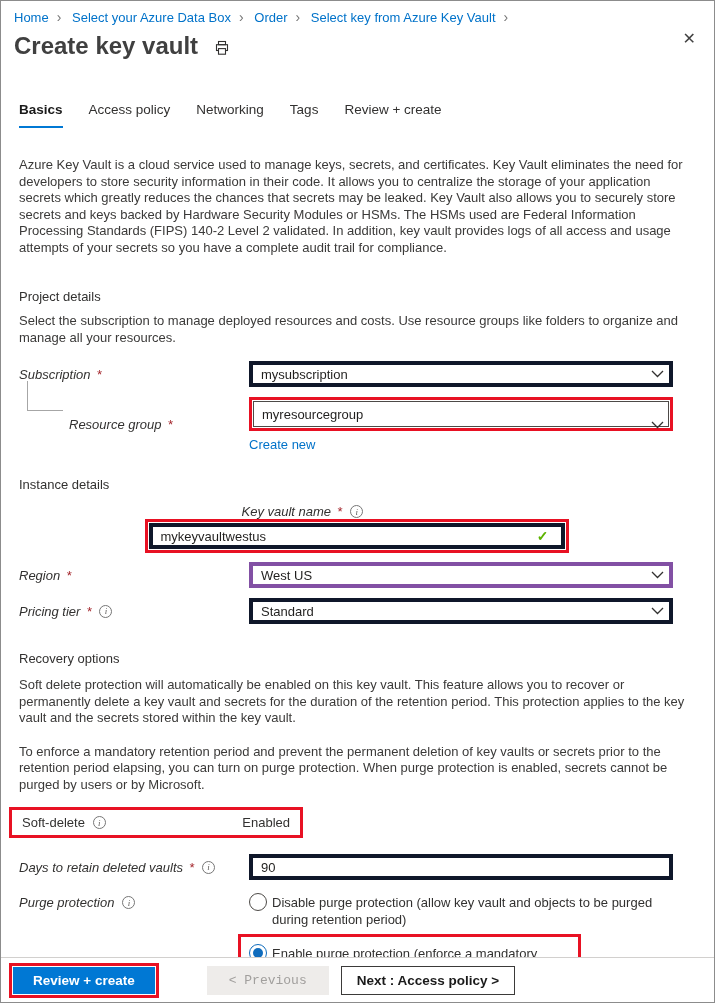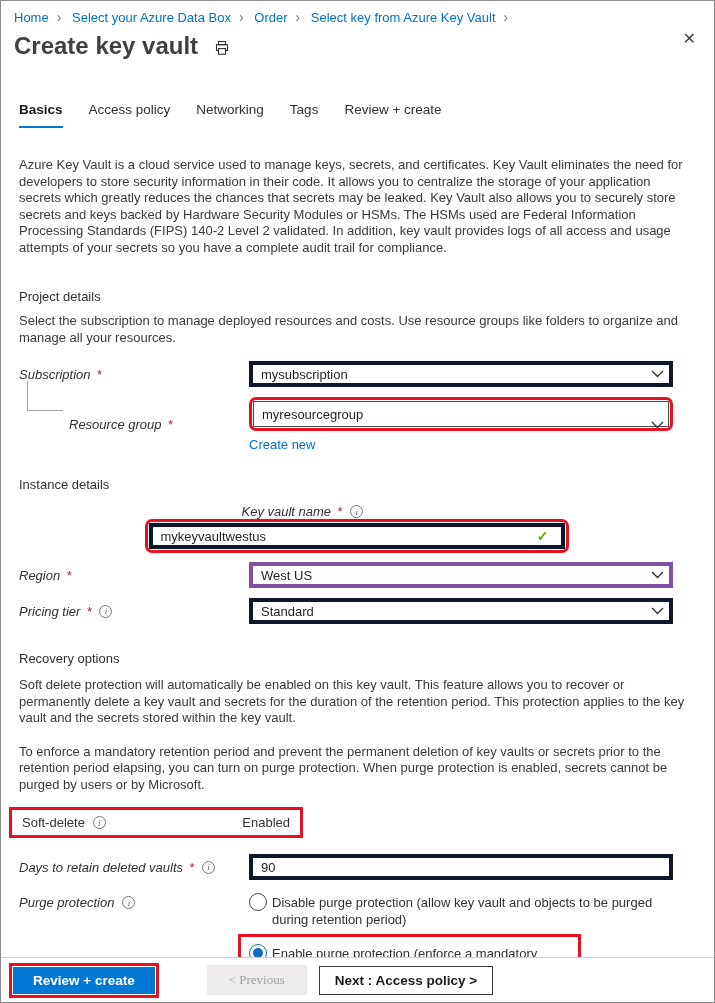--- a/index.html
+++ b/index.html
@@ -42,21 +42,21 @@
   .info-icon::after { content:"i"; }
   .control { width:424px; position:relative; }
   .select-box, .text-input {
     width:100%; height:26px; border:4px solid #0f172a; background:#fff;
     display:flex; align-items:center; padding:0 26px 0 8px; font-size:13px; color:#201f1e; cursor:pointer;
   }
   .text-input { cursor:text; }
   .chevron { position:absolute; right:9px; top:50%; transform:translateY(-50%); pointer-events:none; display:flex; }
   .select-purple { border-color:#8250a4; }
   .redbox { border:3px solid #e81123; padding:1px; }
-  .control .redbox { width:100%;border-radius:7px; }
+  .control .redbox { width:100%; }
   .valid-check { position:absolute; right:12px; top:50%; transform:translateY(-50%); color:#5db300; font-size:14px; font-weight:700; }
   .create-new { display:inline-block; margin:6px 0 0 0; color:#0072c9; cursor:pointer; text-decoration:none; }
   
   .rg-row { margin-top:10px; }
   .tree-line { position:absolute; left:8px; top:-16px; width:36px; height:30px;
     border-left:1px solid #a6a6a6; border-bottom:1px solid #a6a6a6; }
   .rg-label { padding-left:50px; width:230px;align-items:center; }
   
   .softdelete-box { display:flex; align-items:center; border:3px solid #e81123;
     margin:14px 0 0 -10px; padding:5px 10px; width:294px; }
@@ -73,21 +73,21 @@
     display:inline-flex; align-items:center; justify-content:center; font-size:10px; font-weight:700;
     font-family:"Liberation Serif", serif; font-style:italic; flex-shrink:0; }
   .note-icon::after { content:"i"; }
   
   .footer { position:absolute; left:0; right:0; bottom:0; height:45px; border-top:1px solid #d2d0ce;
     display:flex; align-items:center; background:#fff; padding-left:5px; }
   .btn-redbox { border:3px solid #e81123; padding:1px; margin-left:3px; }
   .btn-primary { background:#0078d4; color:#fff; border:none; font-weight:700; font-size:13.5px;
     padding:6px 20px; cursor:pointer; font-family:inherit; }
   .btn-disabled { background:#eeecea; color:#a19f9d; border:none; font-size:13px;
-    padding:7px 22px; margin-left:48px; font-family:Liberation Serif, serif; cursor:default; }
+    padding:7px 22px; margin-left:48px; font-family:Liberation Mono, monospace; cursor:default; }
   .btn-secondary { background:#fff; color:#1a1a1a; border:1px solid #3b3a39; font-weight:700; font-size:13.5px;
     padding:6px 15px; margin-left:12px; cursor:pointer; font-family:inherit; }
 </style>
 </head>
 <body>
 
 <div>
 
   <div class="header">
     <div class="breadcrumb">

